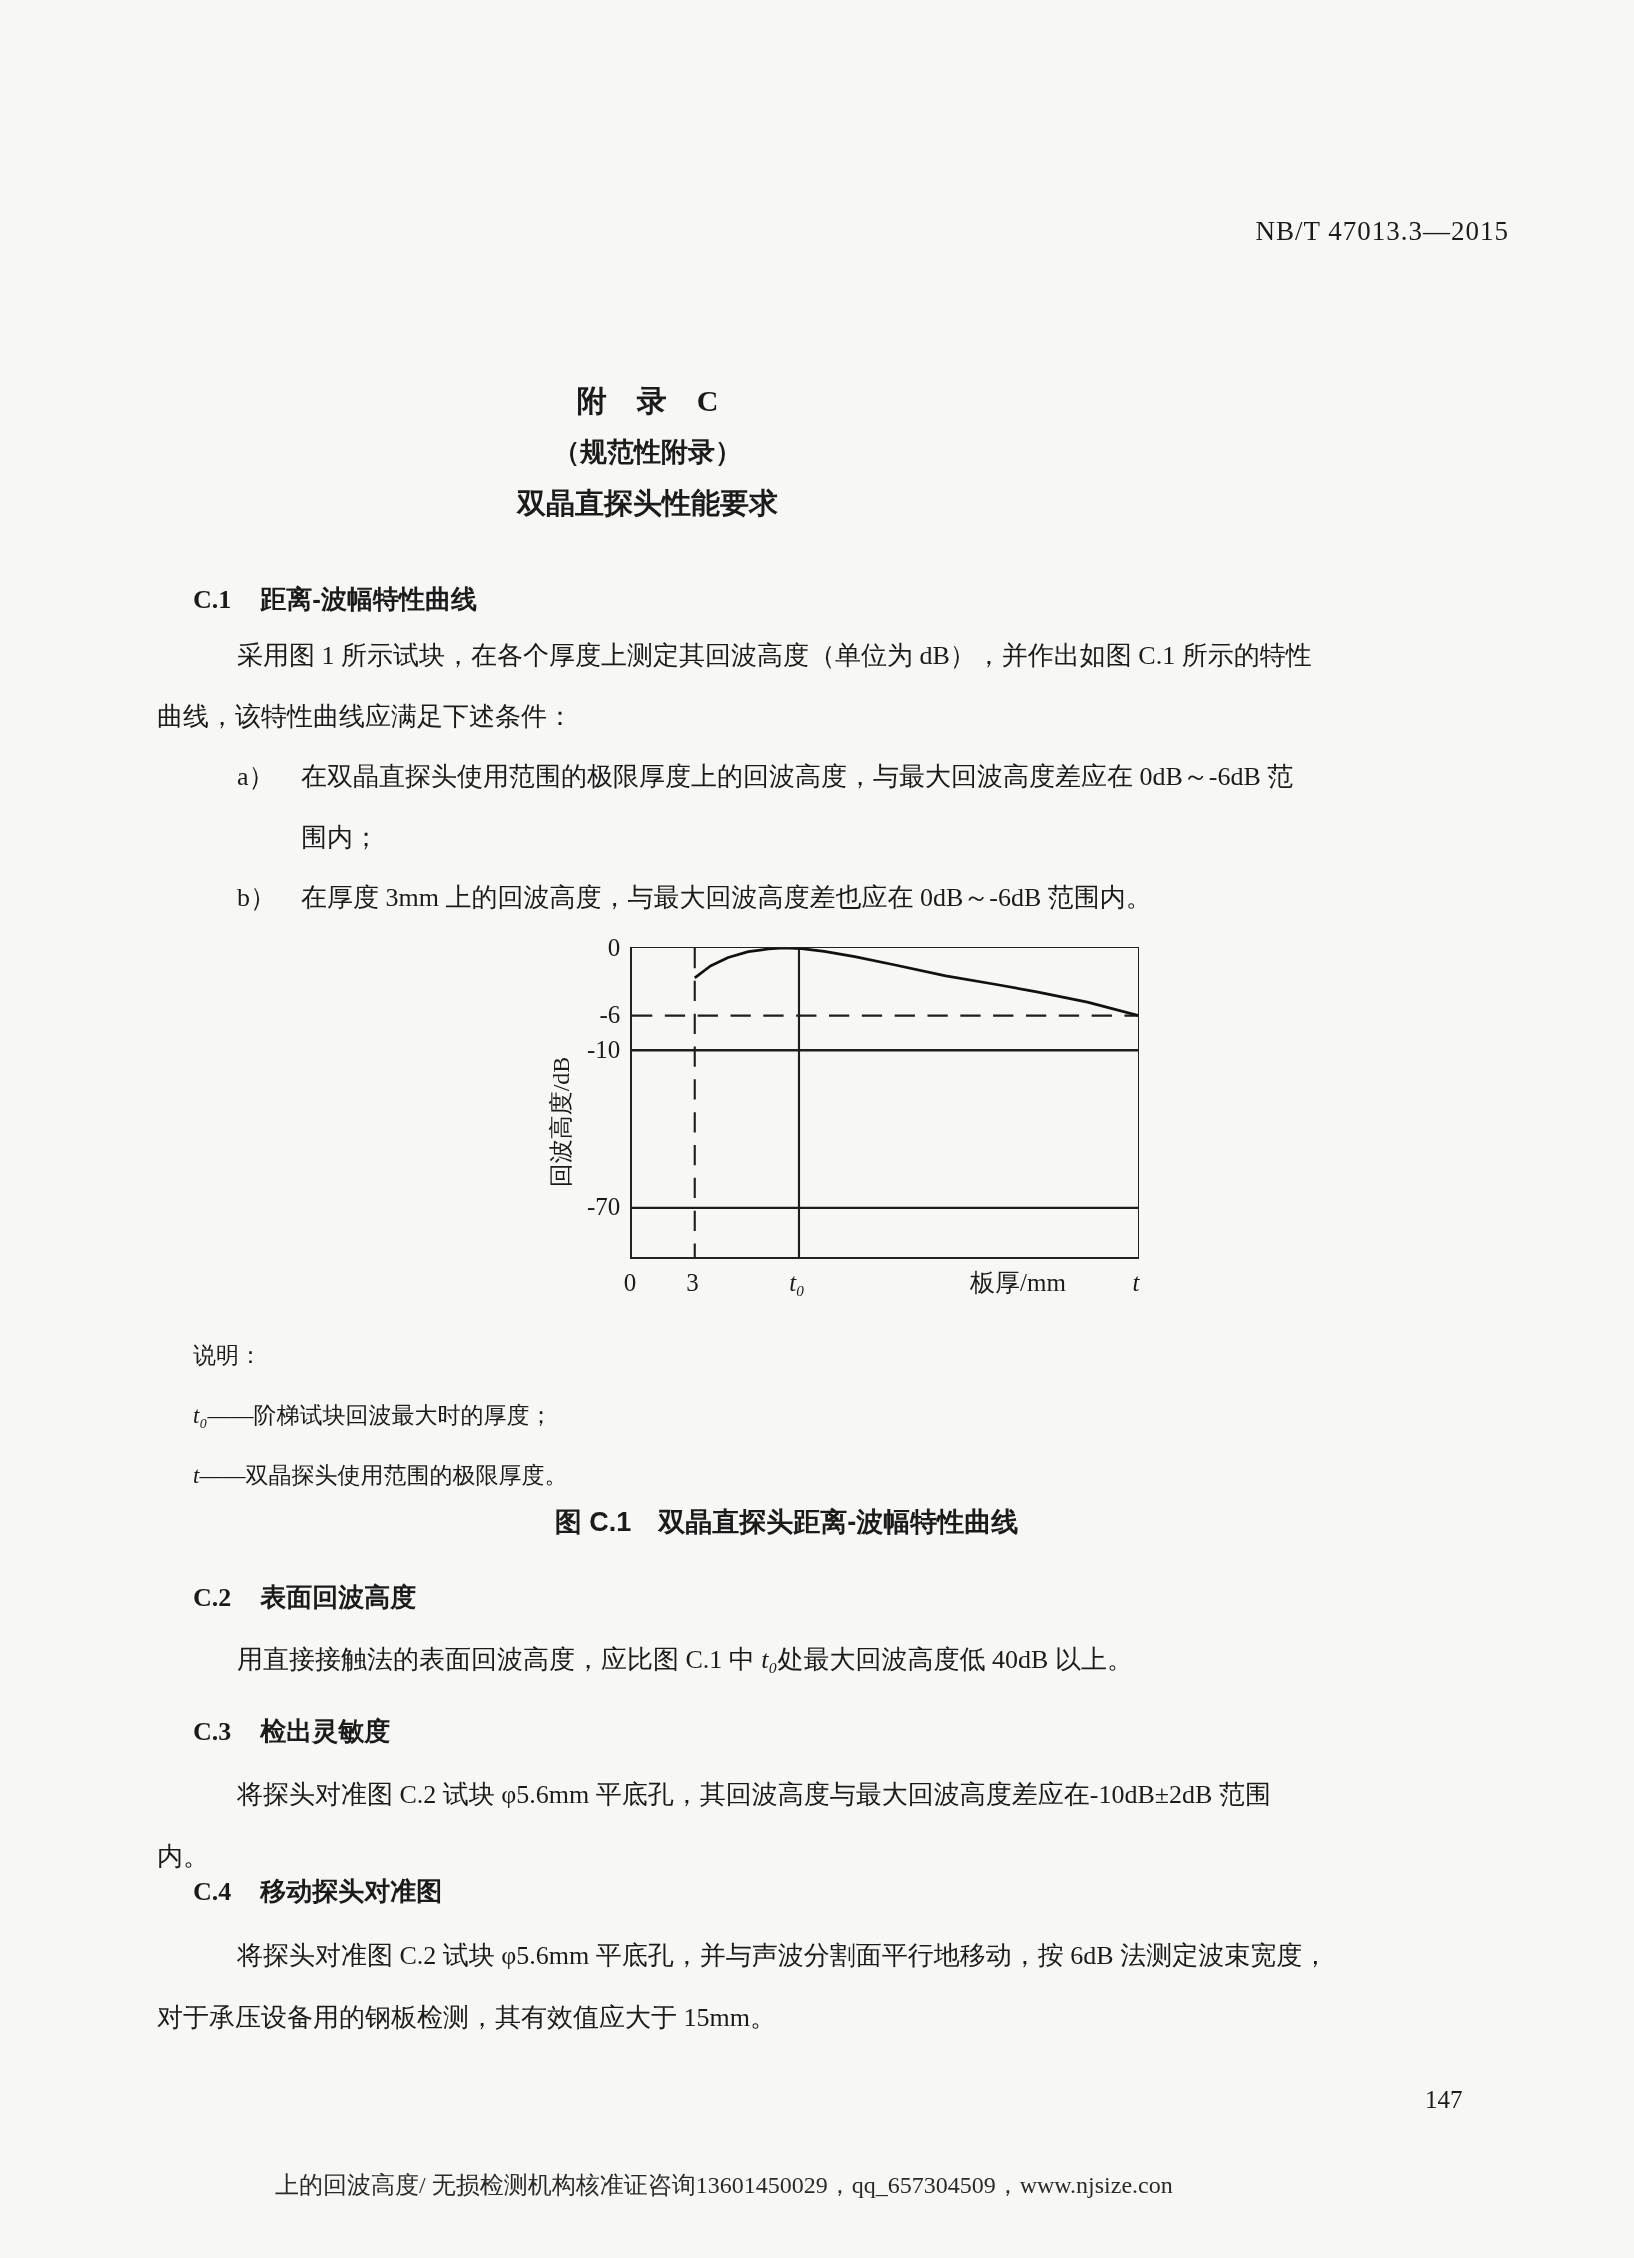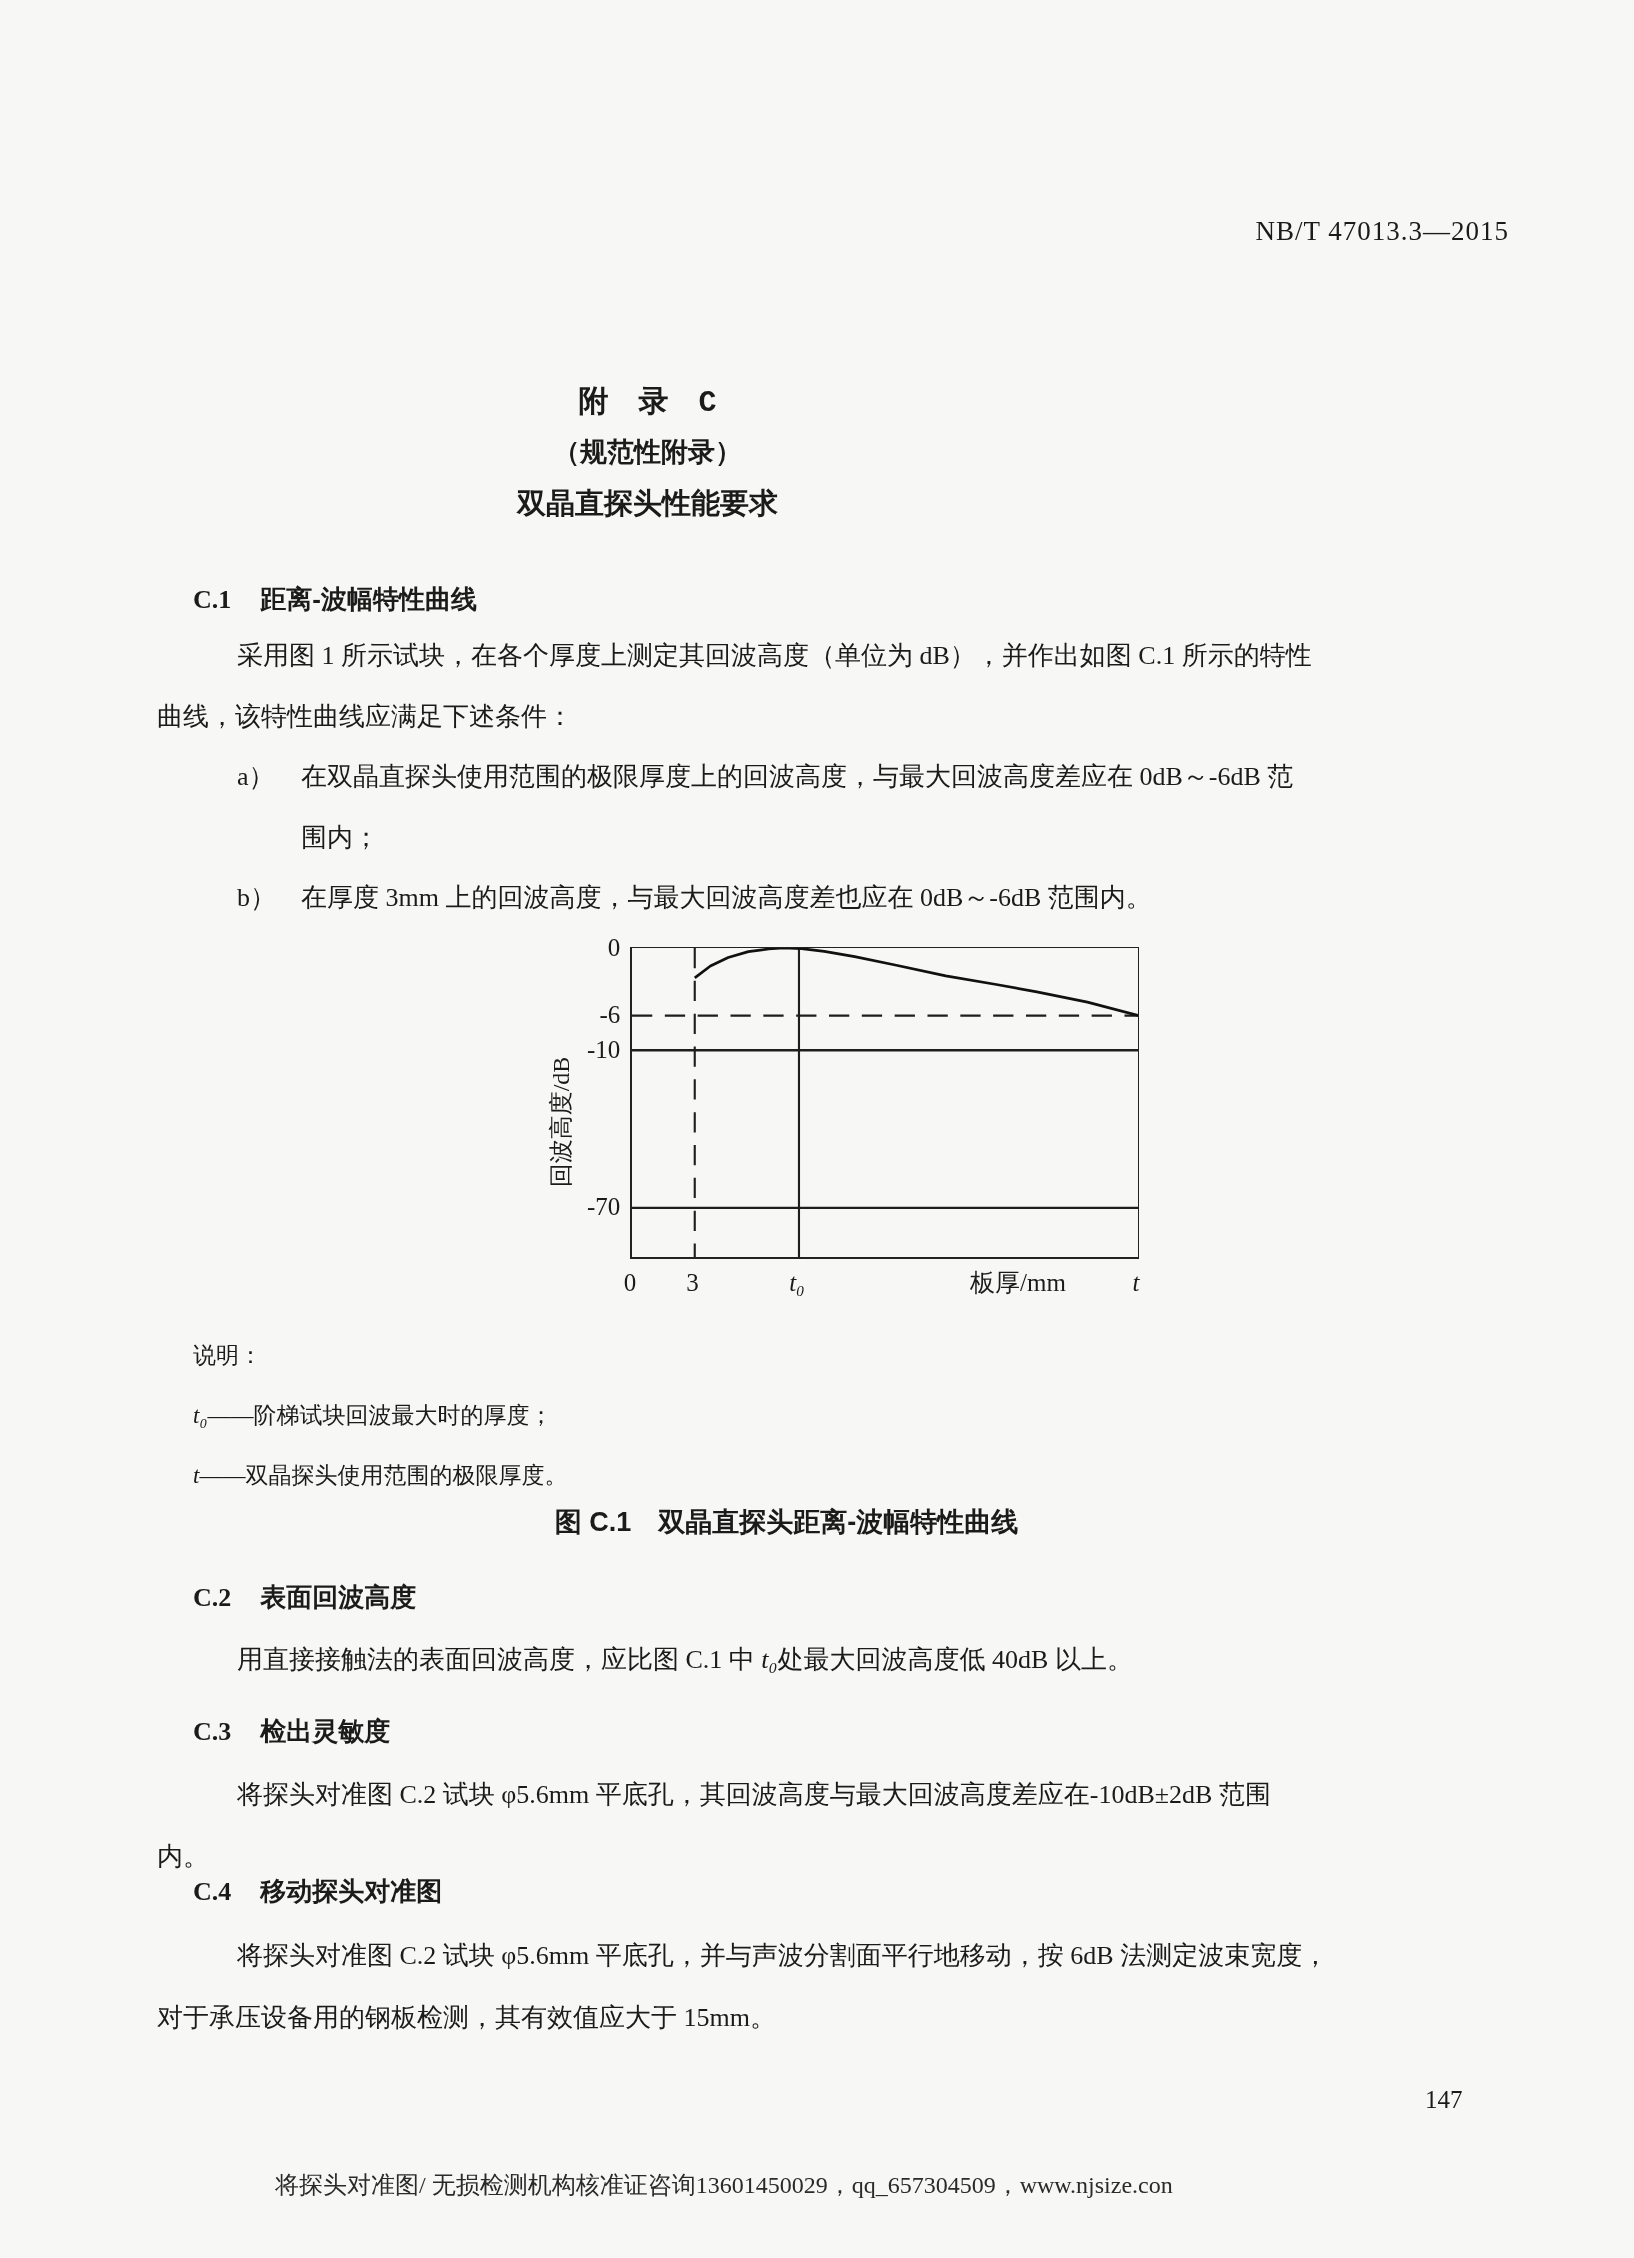--- a/index.html
+++ b/index.html
@@ -7,21 +7,21 @@
     position:relative;width:1635px;height:2258px;margin:0 auto;
     background:#f7f7f5;color:#1b1b1b;overflow:hidden;
     font-family:"Liberation Serif","DejaVu Serif",serif;
   }
   .abs{position:absolute;white-space:nowrap;}
   .body-line{font-size:26px;line-height:1.25;}
   .small-line{font-size:23px;line-height:1.25;}
   .hd{font-weight:700;font-size:26px;font-family:"Liberation Sans","DejaVu Sans",sans-serif;}
   .hd .num{margin-right:29px;font-family:Liberation Serif, serif;margin-top:40px;}
   .title-line{font-weight:700;text-align:center;width:1295px;left:0;
-    font-family:Liberation Mono, monospace;}
+    font-family:Liberation Serif, serif;}
   .it{font-style:italic;font-family:"Liberation Serif","DejaVu Serif",serif;}
   .header-right{font-size:27px;letter-spacing:1px;}
   .chart-box{
     position:absolute;left:630px;top:947px;width:506px;height:309px;
     border:1.9px solid #222;border-left-width:2.9px;border-bottom-width:2.9px;
   }
   .ytick{position:absolute;right:5.8px;width:87px;text-align:right;
     font-size:25px;line-height:31px;}
   .xtick{position:absolute;width:154px;text-align:center;
     font-size:25px;line-height:31px;}
@@ -107,16 +107,16 @@
   <div class="abs body-line" style="left:237px;top:1779px;">将探头对准图 C.2 试块 φ5.6mm 平底孔，其回波高度与最大回波高度差应在-10dB±2dB 范围</div>
   <div class="abs body-line" style="left:157px;top:1841px;">内。</div>
 
   <div class="abs hd" style="left:193px;top:1874px;">
     <span class="num">C.4</span><span>移动探头对准图</span>
   </div>
   <div class="abs body-line" style="left:237px;top:1940px;">将探头对准图 C.2 试块 φ5.6mm 平底孔，并与声波分割面平行地移动，按 6dB 法测定波束宽度，</div>
   <div class="abs body-line" style="left:157px;top:2002px;">对于承压设备用的钢板检测，其有效值应大于 15mm。</div>
 
   <div class="abs" style="left:1425px;top:2086px;font-size:25px;">147</div>
-  <div class="abs footer-line" style="left:275px;top:2169px;">将探头对准图/ 无损检测机构核准证咨询13601450029，qq_657304509，www.njsize.con</div>
+  <div class="abs footer-line" style="left:275px;top:2169px;">上的回波高度/ 无损检测机构核准证咨询13601450029，qq_657304509，www.njsize.con</div>
 
 </div>
 
 
 </body></html>

